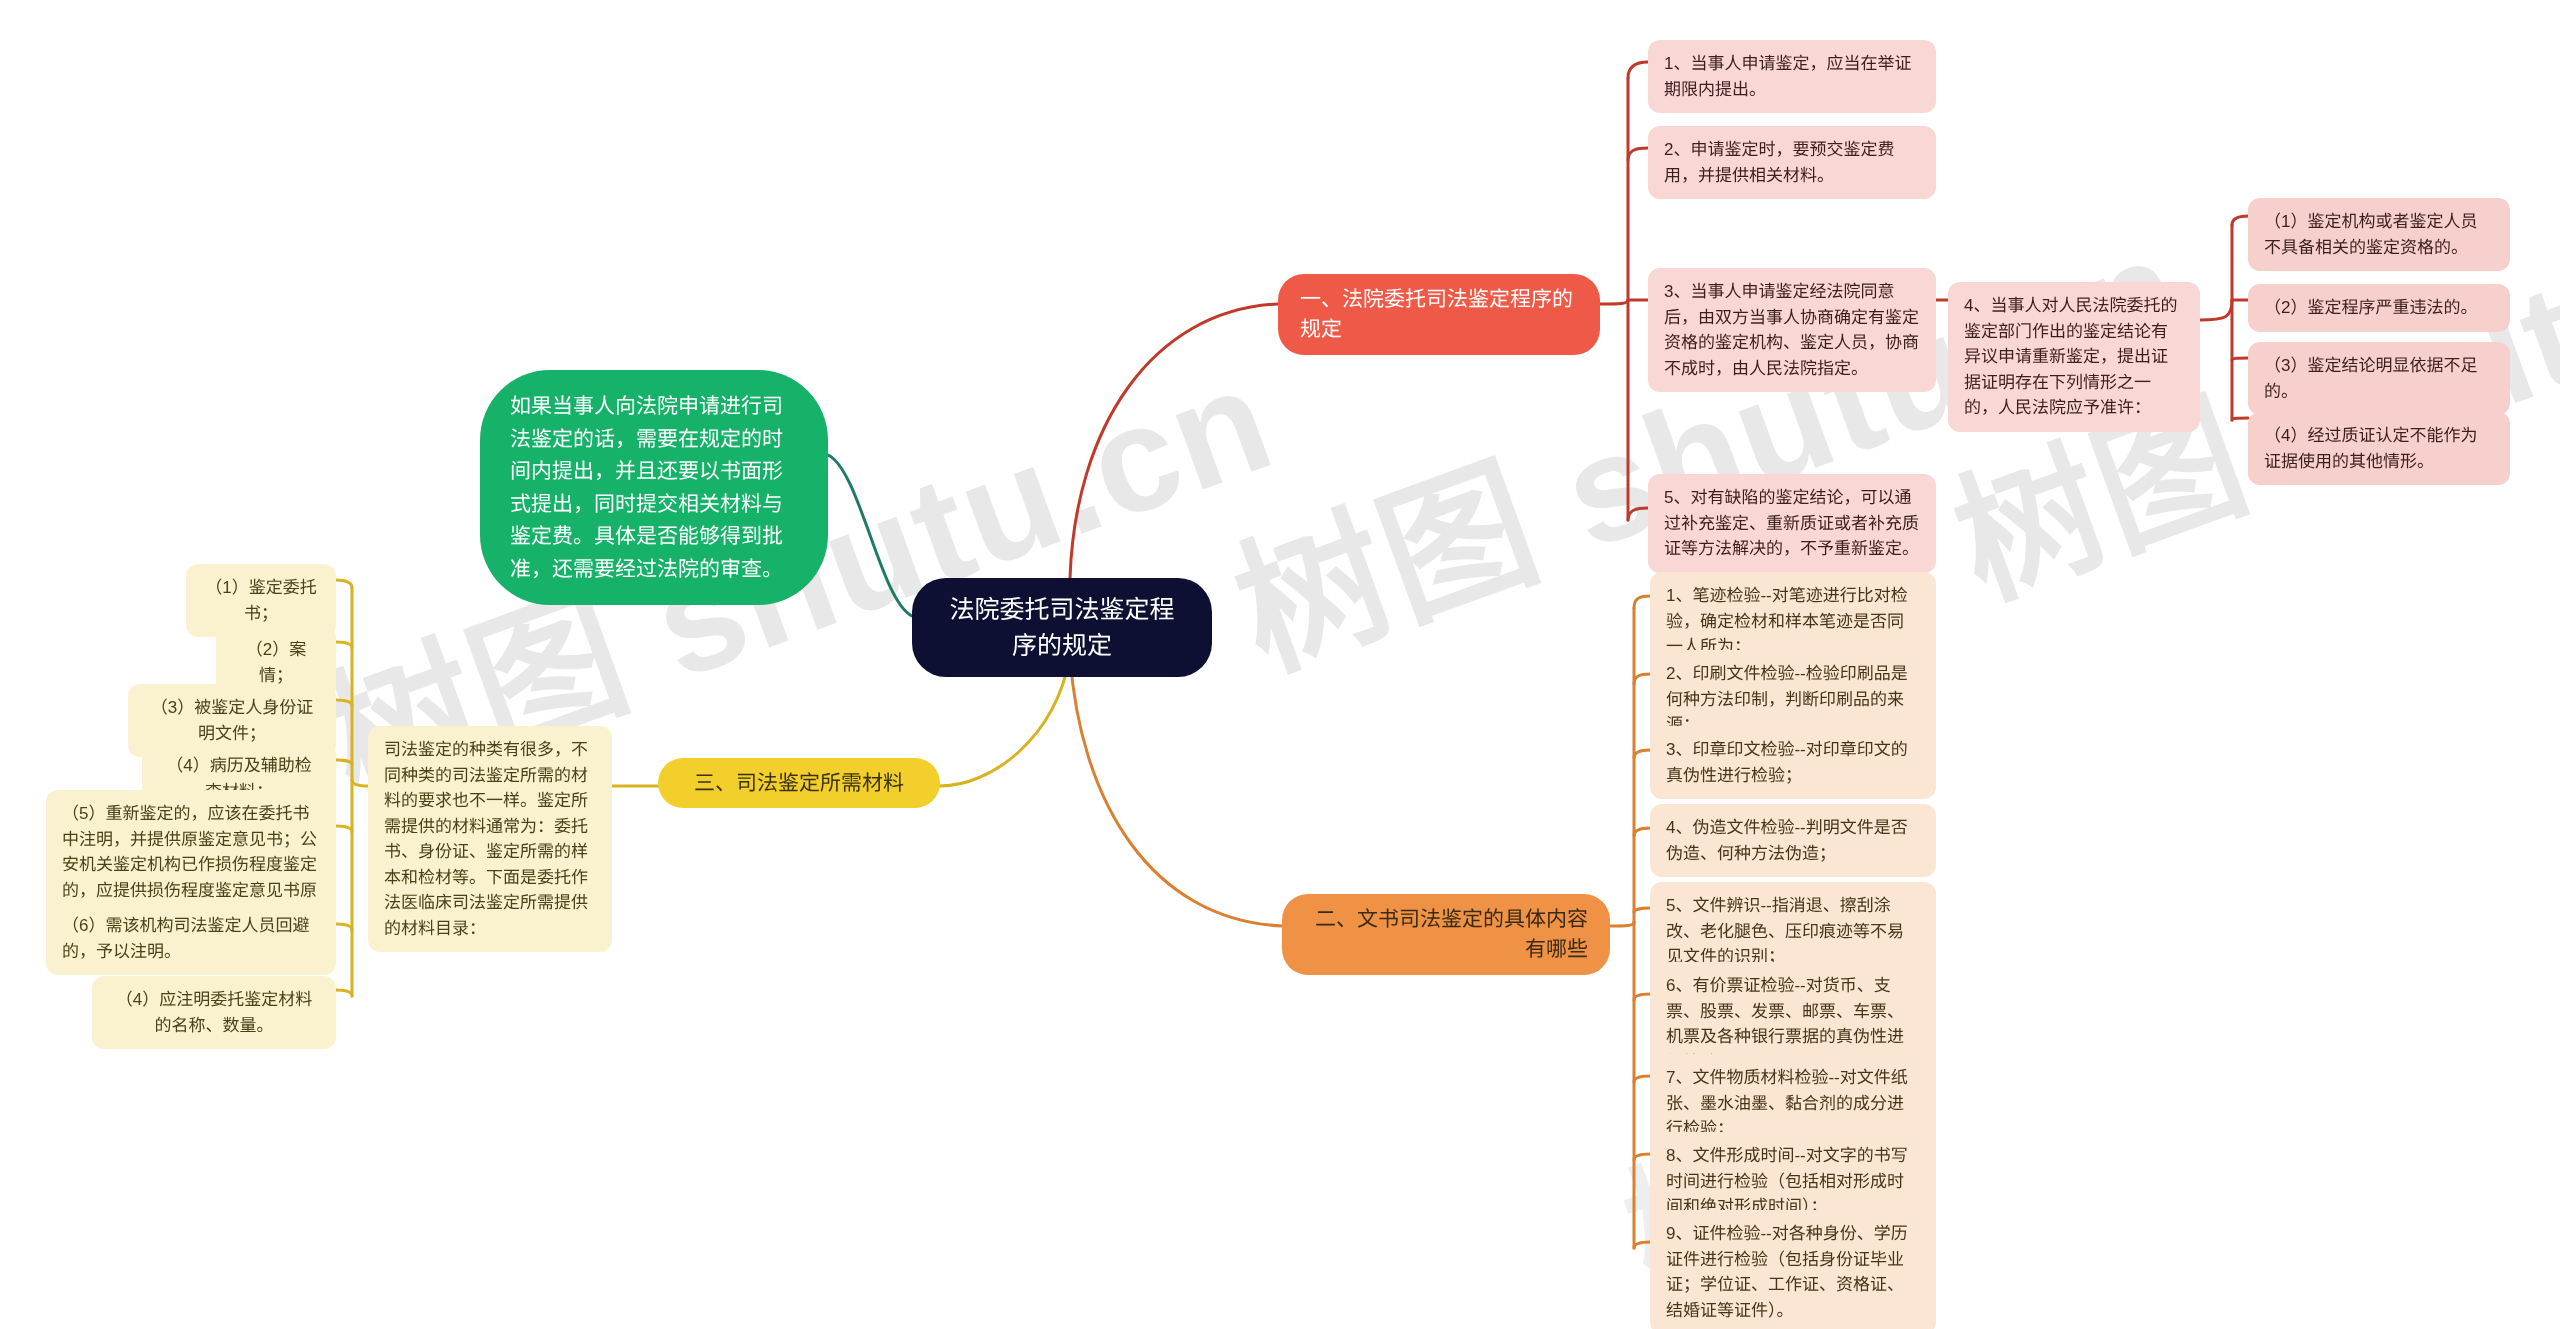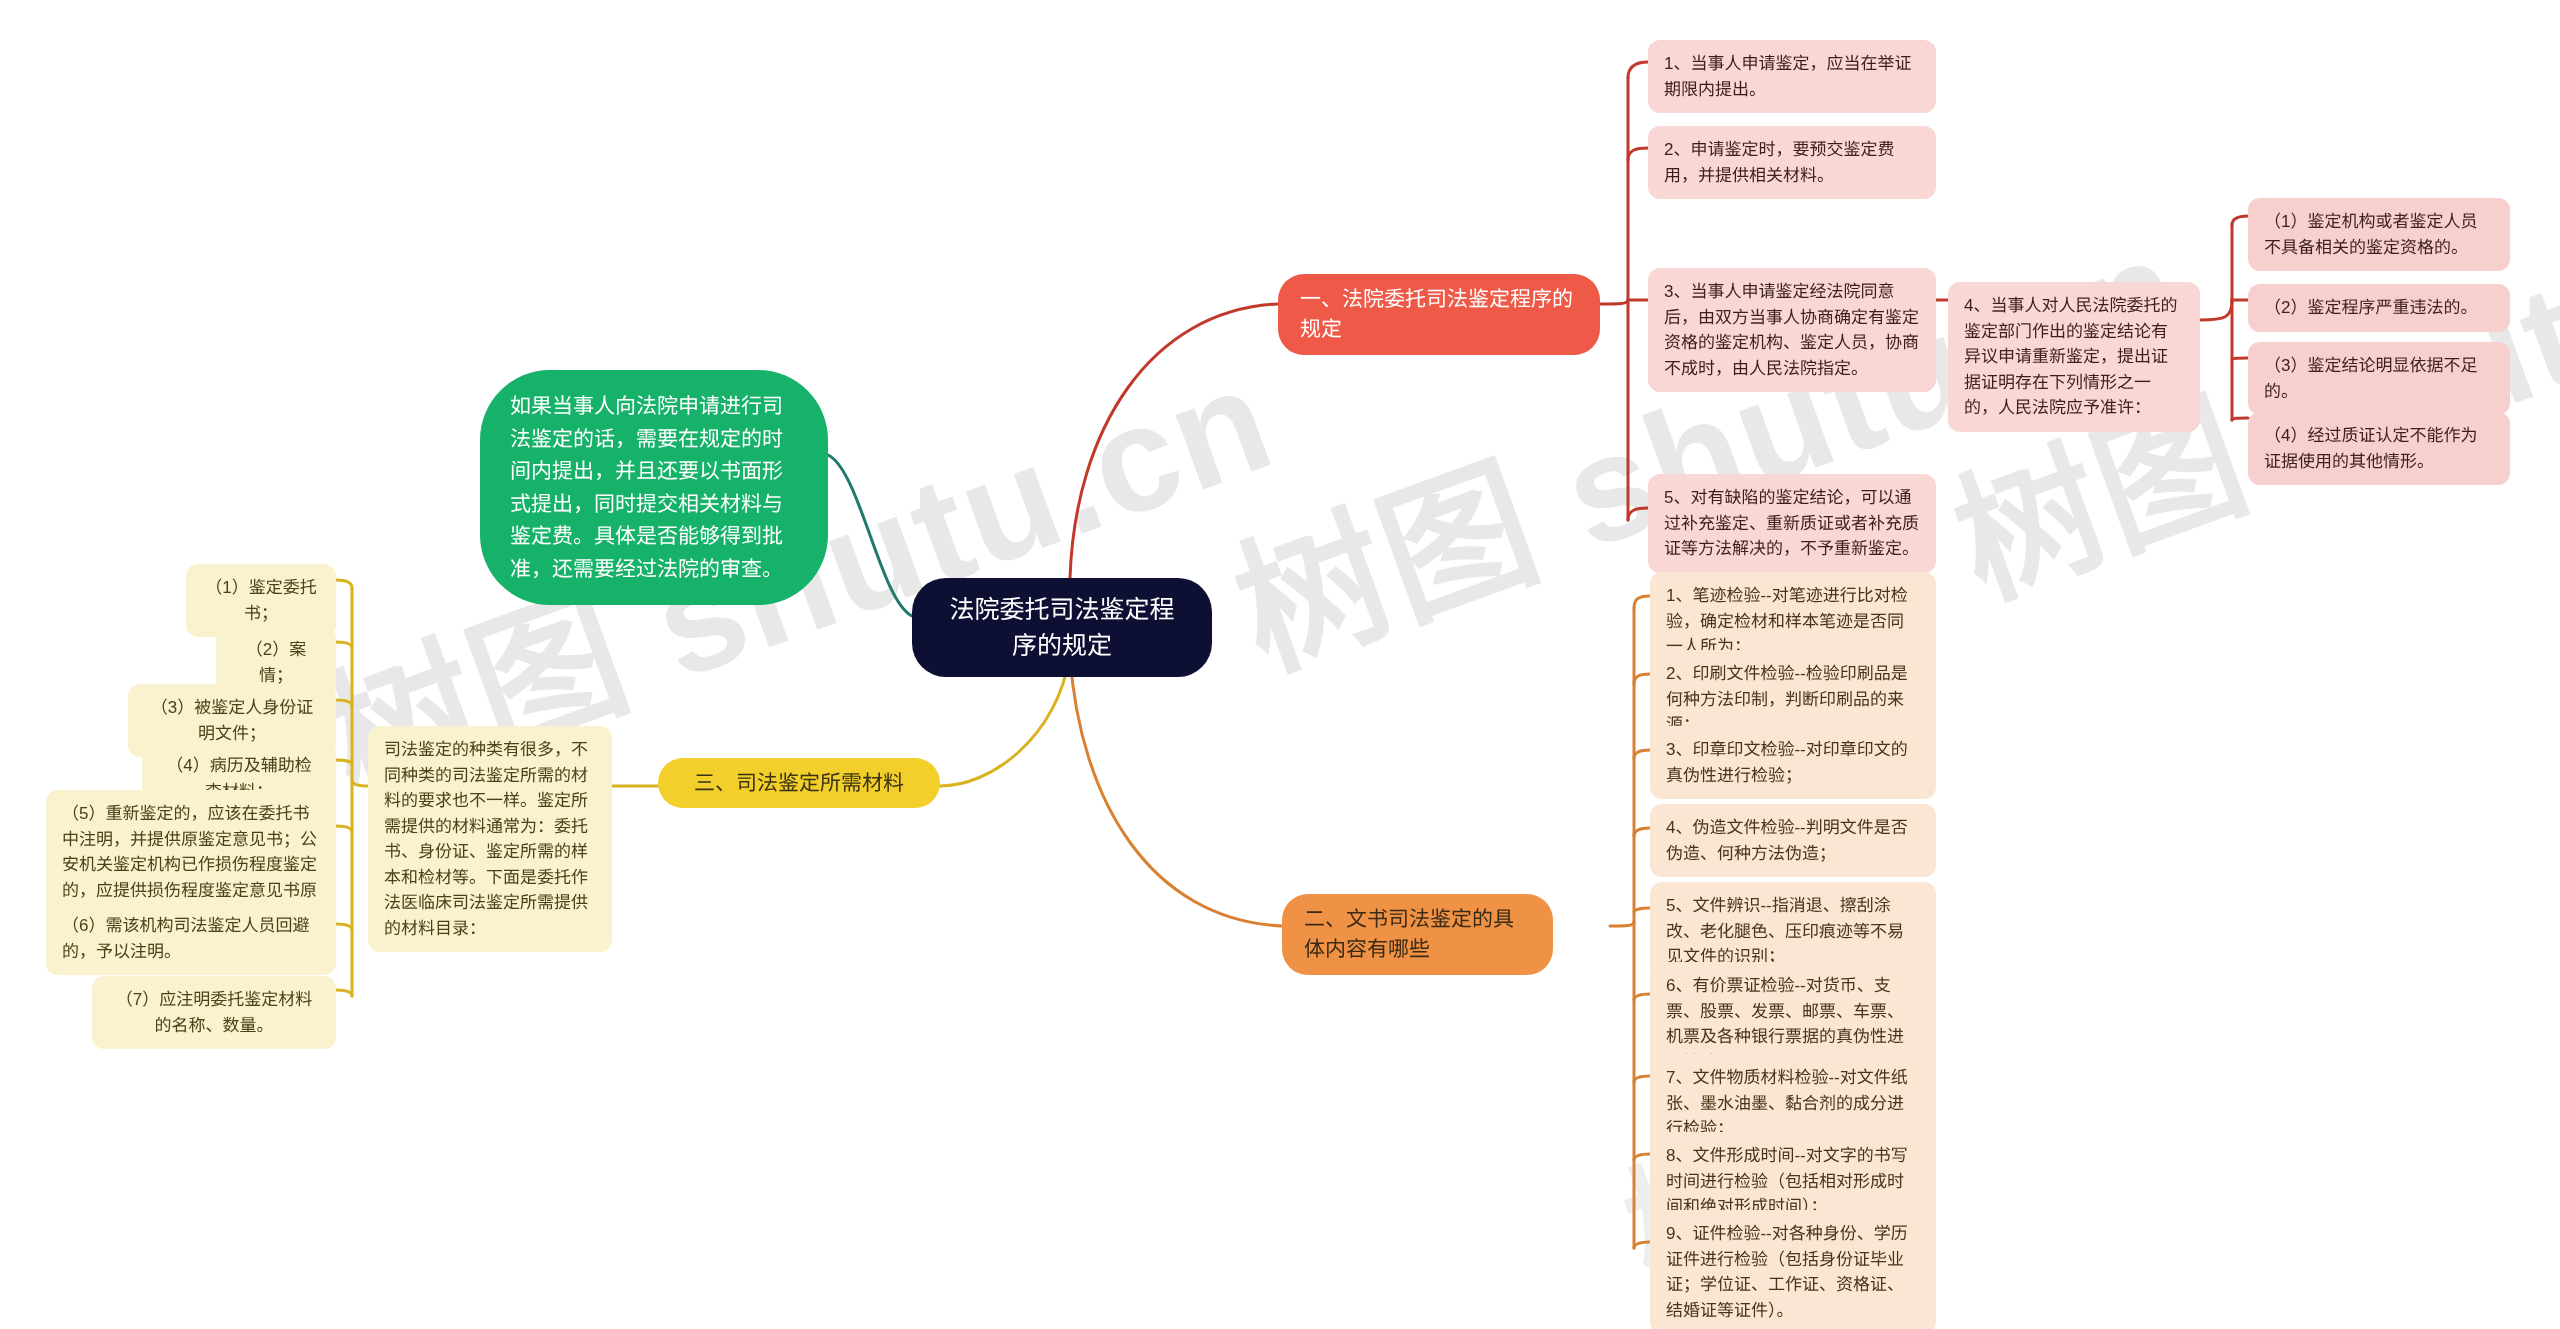--- a/index.html
+++ b/index.html
@@ -36,21 +36,21 @@
   
   .summary{
     background:#16b26a;color:#ffffff;border-radius:70px;
     padding:20px 30px;font-size:21px;line-height:1.55;
     left:480px;top:370px;width:348px;
   }
 
   
   .lvl1{border-radius:26px;padding:10px 22px;font-size:21px;line-height:1.45;color:#2b2b2b;}
   .lvl1.red{background:#ee5a47;color:#ffffff;left:1278px;top:274px;width:322px;}
-  .lvl1.orange{background:#ef9245;color:#3a2b16;left:1282px;top:894px;width:271px;}
+  .lvl1.orange{background:#ef9245;color:#3a2b16;left:1282px;top:894px;width:328px;text-align:right;}
   .lvl1.yellow{background:#f2cf2a;color:#3a3212;left:658px;top:758px;width:282px;text-align:center;justify-content:center;}
 
   
   .leaf{border-radius:12px;padding:11px 16px;font-size:17px;line-height:1.5;}
   .leaf.red{background:#f9d7d5;color:#3a1f1c;}
   .leaf.rose{background:#f7cfcd;color:#3a1f1c;}
   .leaf.orange{background:#fae6d2;color:#4a3419;}
   .leaf.yellow{background:#faf2cf;color:#4a4217;}
   .leaf.yellow-r{background:#faf2cf;color:#4a4217;text-align:center;justify-content:flex-end;}
 </style>
@@ -210,16 +210,16 @@
   <div class="node leaf yellow-r" style="left:142px;top:742px;width:194px;">
     <span class="txt">（4）病历及辅助检查材料；</span>
   </div>
   <div class="node leaf yellow" style="left:46px;top:790px;width:290px;">
     <span class="txt">（5）重新鉴定的，应该在委托书中注明，并提供原鉴定意见书；公安机关鉴定机构已作损伤程度鉴定的，应提供损伤程度鉴定意见书原件或复印件。</span>
   </div>
   <div class="node leaf yellow" style="left:46px;top:902px;width:290px;">
     <span class="txt">（6）需该机构司法鉴定人员回避的，予以注明。</span>
   </div>
   <div class="node leaf yellow-r" style="left:92px;top:976px;width:244px;">
-    <span class="txt">（7）应注明委托鉴定材料的名称、数量。</span>
+    <span class="txt">（4）应注明委托鉴定材料的名称、数量。</span>
   </div>
 
 </div>
 
 </body></html>

